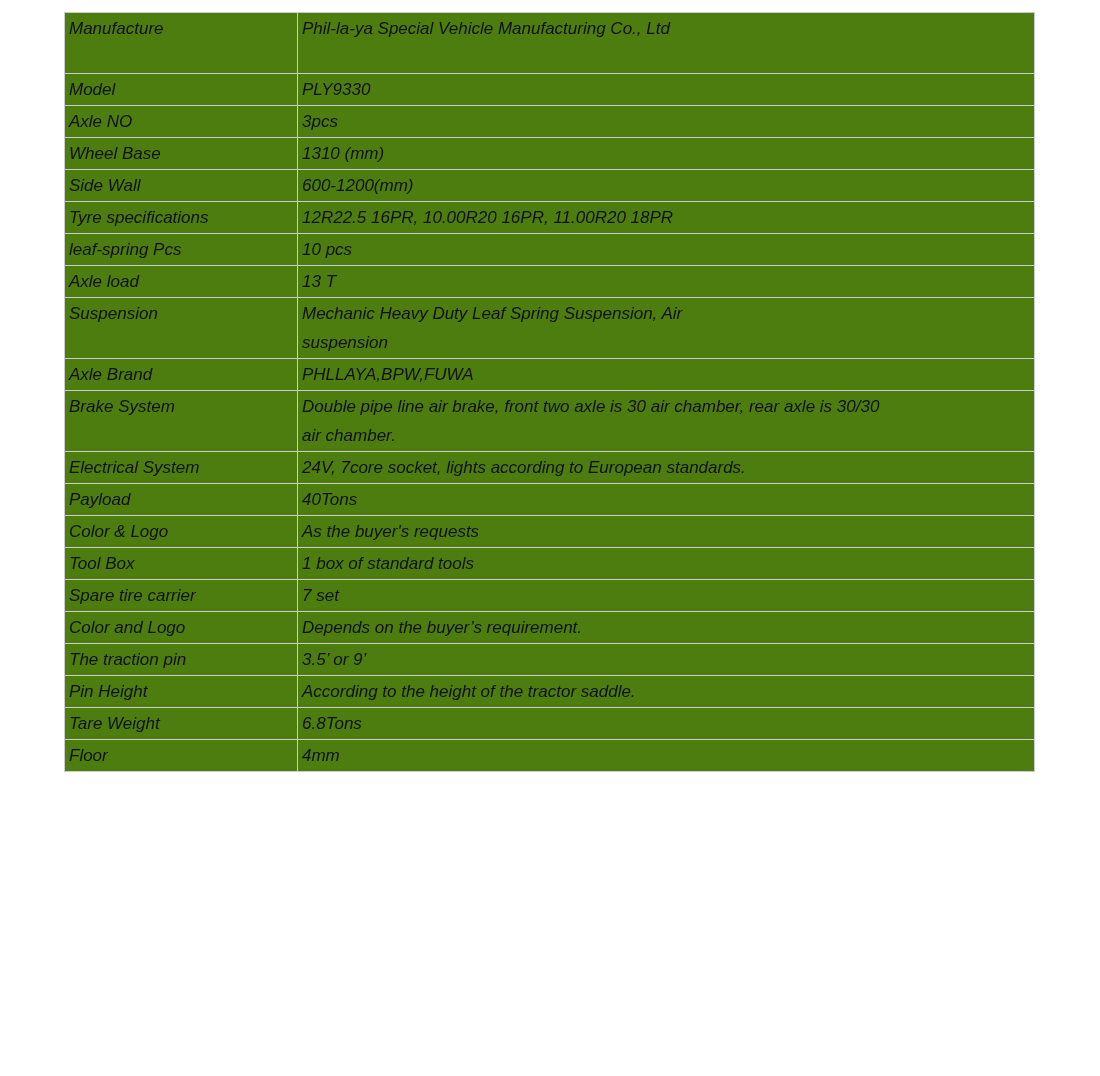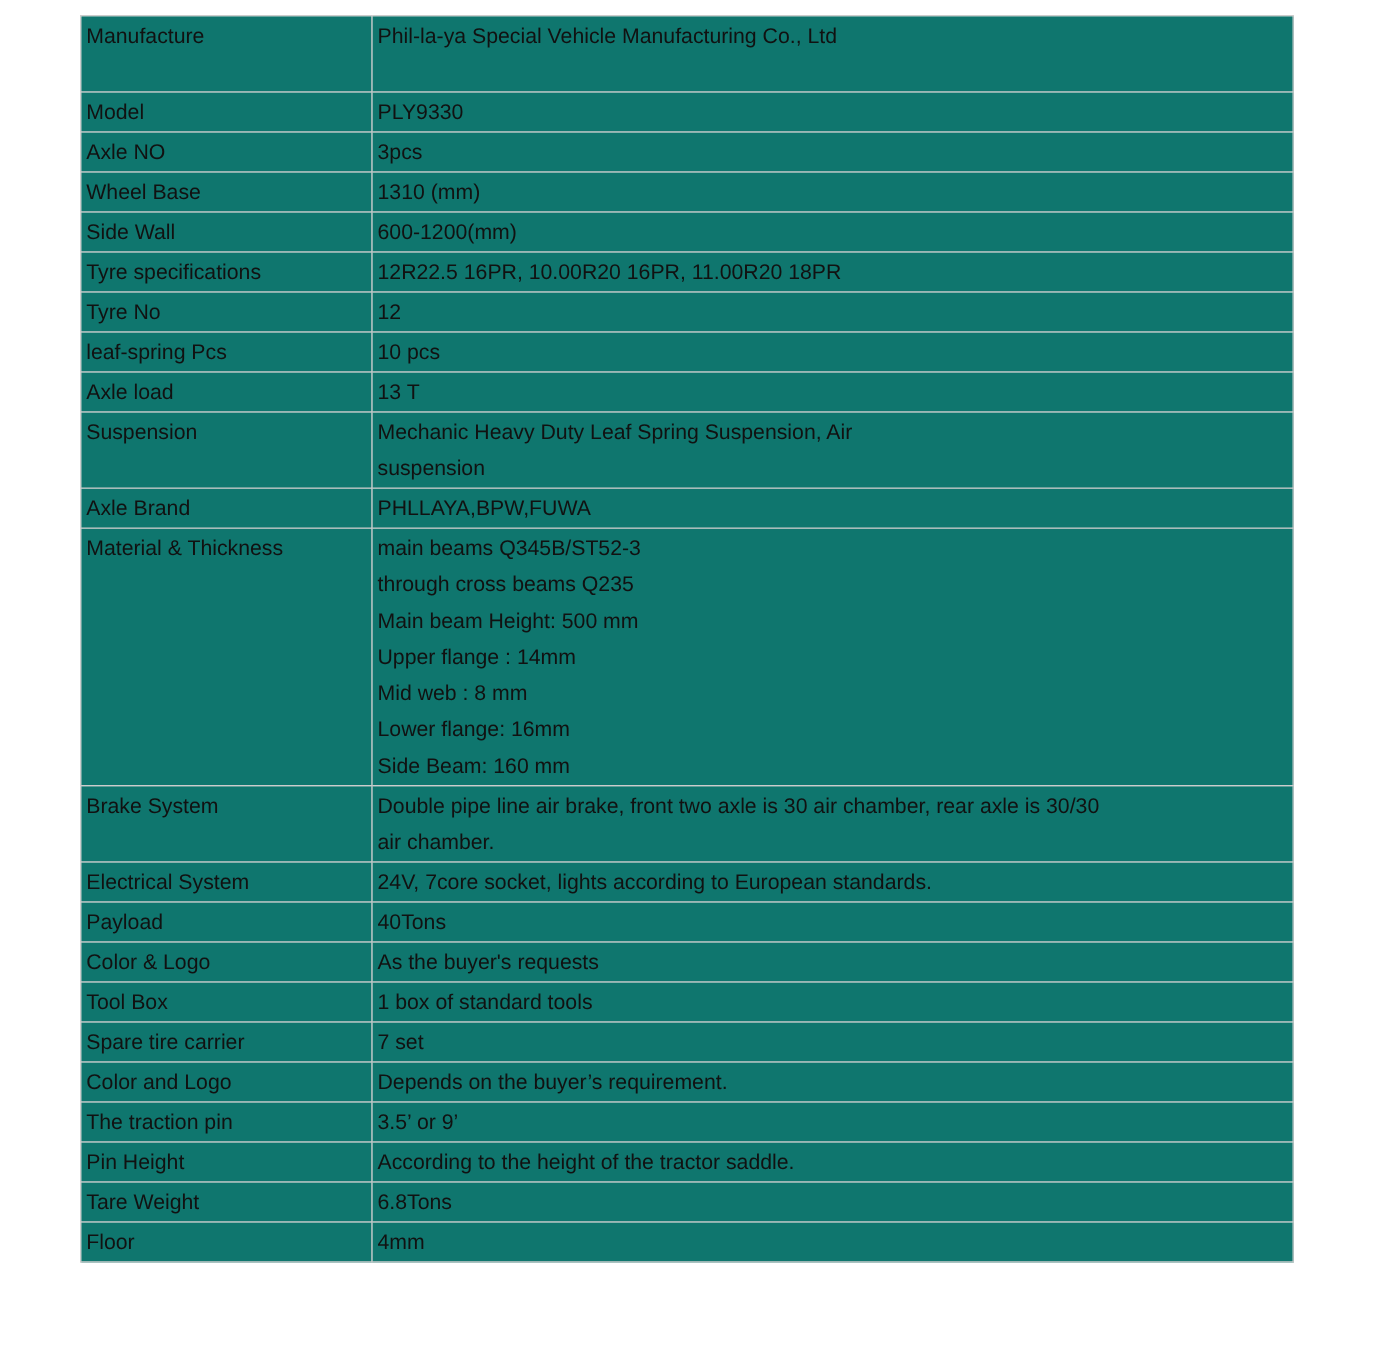--- a/index.html
+++ b/index.html
@@ -26,21 +26,22 @@
     table-layout: fixed;
     font-size: 17px;
   }
   table.spec-table td {
     border: 1px solid #cccccc;
     padding: 1px 3px 1px 4px;
     vertical-align: top;
     line-height: 29px;
     white-space: pre-wrap;
     overflow-wrap: break-word;
-    background: #0f766e;
+    background: #4d7c0f;
+    font-style: italic;
   }
   td.label-cell { width: 225px; }
   td.value-cell { }
   tr.tall td { height: 58px; }
 </style>
 </head>
 <body>
 
 <div class="page">
   <table class="spec-table">
@@ -63,49 +64,35 @@
       </tr>
       <tr>
         <td class="label-cell">Side Wall</td>
         <td class="value-cell">600-1200(mm)</td>
       </tr>
       <tr>
         <td class="label-cell">Tyre specifications</td>
         <td class="value-cell">12R22.5 16PR, 10.00R20 16PR, 11.00R20 18PR</td>
       </tr>
       <tr>
-        <td class="label-cell">Tyre No</td>
-        <td class="value-cell">12</td>
-      </tr>
-      <tr>
         <td class="label-cell">leaf-spring Pcs</td>
         <td class="value-cell">10 pcs</td>
       </tr>
       <tr>
         <td class="label-cell">Axle load</td>
         <td class="value-cell">13 T</td>
       </tr>
       <tr>
         <td class="label-cell">Suspension</td>
         <td class="value-cell">Mechanic Heavy Duty Leaf Spring Suspension, Air
 suspension</td>
       </tr>
       <tr>
         <td class="label-cell">Axle Brand</td>
         <td class="value-cell">PHLLAYA,BPW,FUWA</td>
-      </tr>
-      <tr>
-        <td class="label-cell">Material &amp; Thickness</td>
-        <td class="value-cell">main beams Q345B/ST52-3
-through cross beams Q235
-Main beam Height: 500 mm
-Upper flange : 14mm
-Mid web : 8 mm
-Lower flange: 16mm
-Side Beam: 160 mm</td>
       </tr>
       <tr>
         <td class="label-cell">Brake System</td>
         <td class="value-cell">Double pipe line air brake, front two axle is 30 air chamber, rear axle is 30/30
 air chamber.</td>
       </tr>
       <tr>
         <td class="label-cell">Electrical System</td>
         <td class="value-cell">24V, 7core socket, lights according to European standards.</td>
       </tr>

